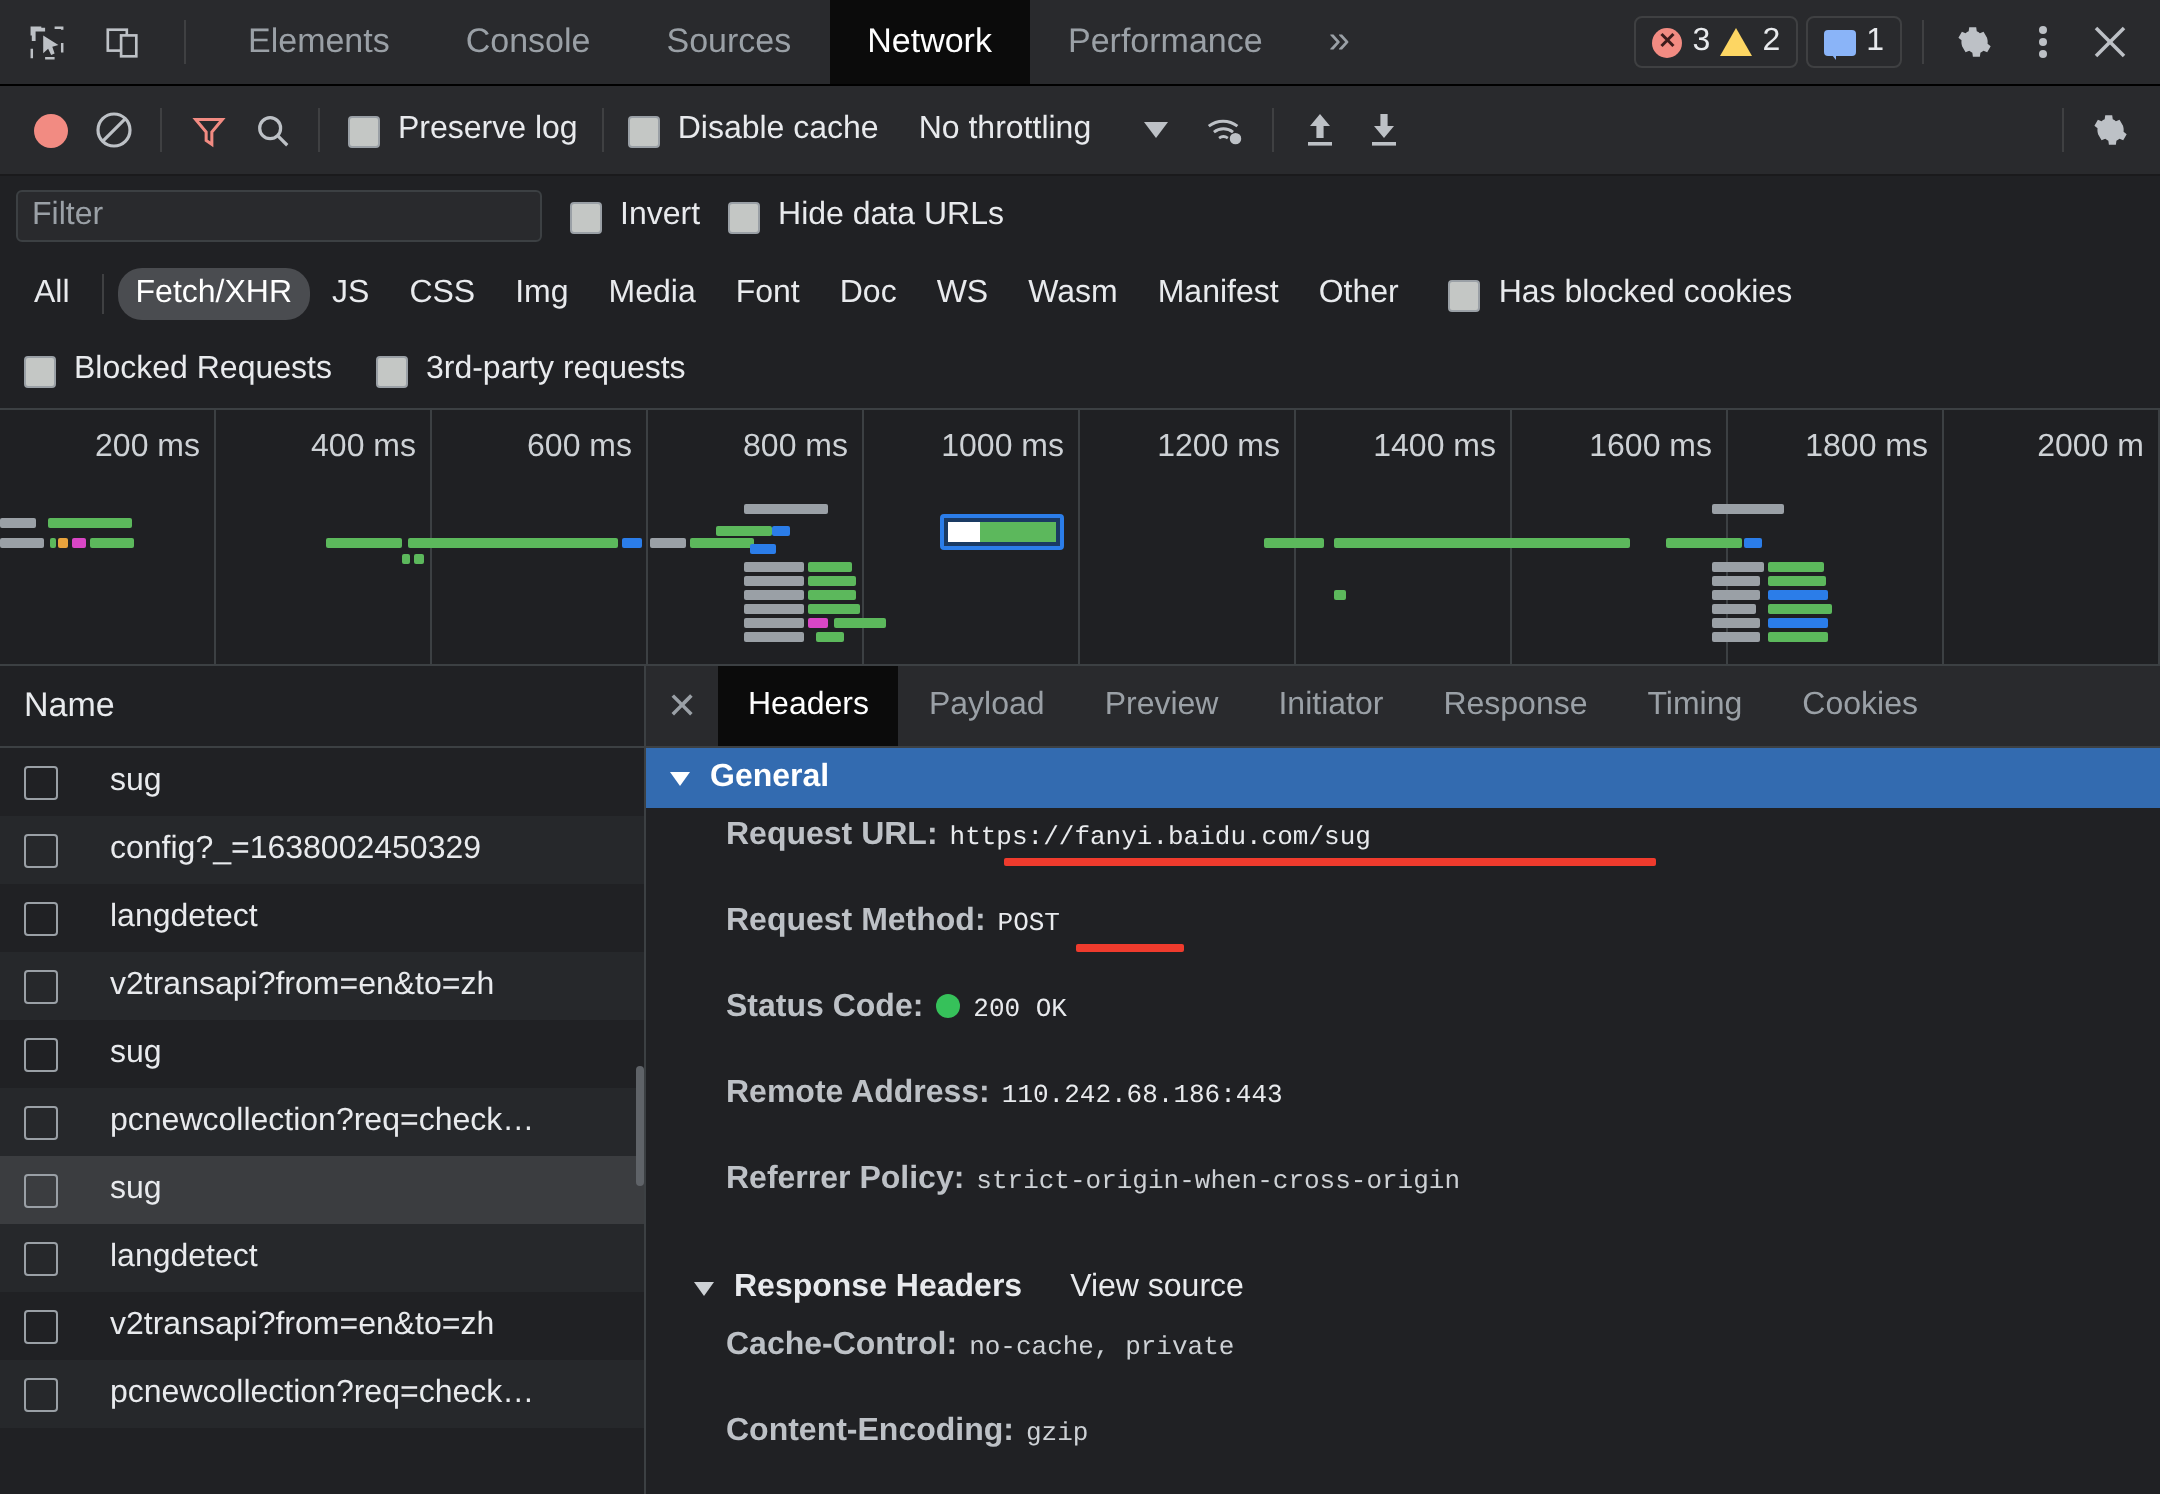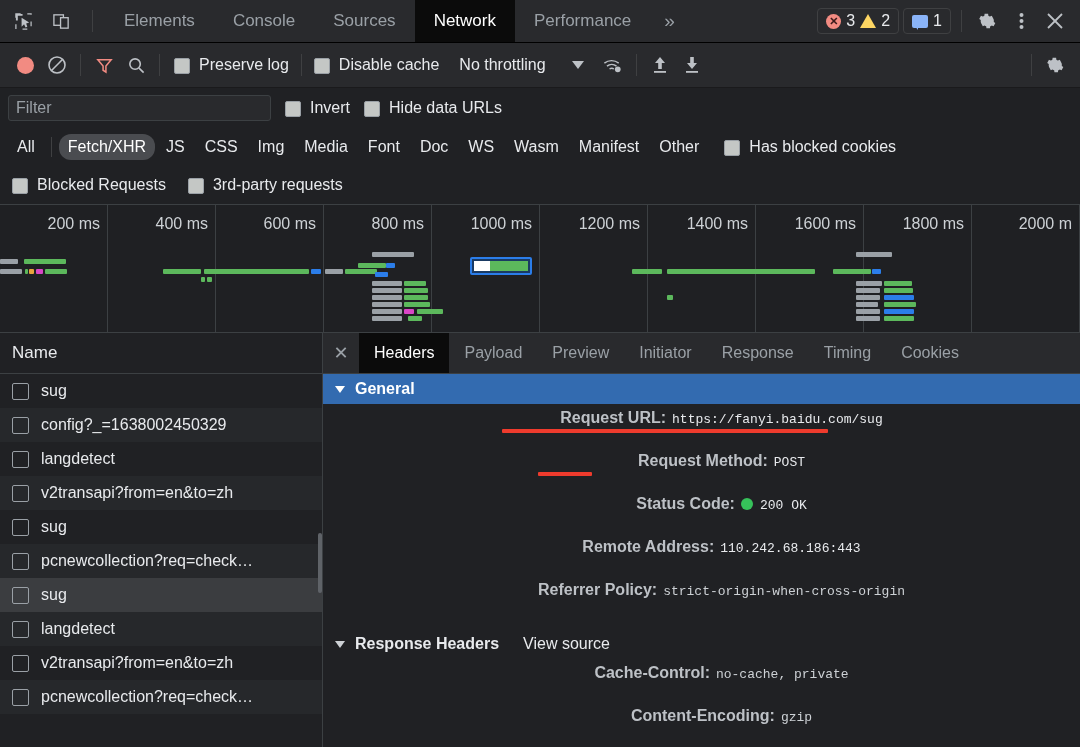--- a/index.html
+++ b/index.html
@@ -317,21 +317,21 @@
     font-size: 17px;
     color: #e8eaed;
     border-bottom: 1px solid #3c4043;
     background: #202124;
   }
   .reqrows { flex: 1; overflow: hidden; }
   .reqrow {
     height: 34px;
     display: flex;
     align-items: center;
-    gap: 12px;
+    gap: 26px;
     padding-left: 12px;
     font-size: 16px;
     color: #e8eaed;
     cursor: pointer;
     box-sizing: border-box;
     white-space: nowrap;
     overflow: hidden;
   }
   .reqrow.odd { background: #202124; }
   .reqrow.even { background: #26282b; }
@@ -401,21 +401,20 @@
     color: #e8eaed;
     margin-left: 14px;
   }
   .kv {
     display: flex;
     align-items: baseline;
     padding: 5px 0 20px 40px;
     font-size: 16px;
     white-space: nowrap;
     position: relative;
-    justify-content: center;
   }
   .kv .k {
     color: #bdc1c6;
     font-weight: bold;
     font-family: "Liberation Sans", sans-serif;
     margin-right: 6px;
   }
   .kv .v {
     color: #e8eaed;
     font-family: "Liberation Mono", monospace;
@@ -830,21 +829,21 @@
         <div class="kv">
           <span class="k">Remote Address:</span>
           <span class="v">110.242.68.186:443</span>
         </div>
 
         <div class="kv">
           <span class="k">Referrer Policy:</span>
           <span class="v dim">strict-origin-when-cross-origin</span>
         </div>
 
-        <div class="section-head" style="margin-top:10px;">
+        <div class="section-head" style="margin-top:10px;margin-left:12px;">
           <span class="tri"></span>
           <span>Response Headers</span>
           <span class="view-source">View source</span>
         </div>
 
         <div class="kv">
           <span class="k">Cache-Control:</span>
           <span class="v dim">no-cache, private</span>
         </div>
         <div class="kv">

